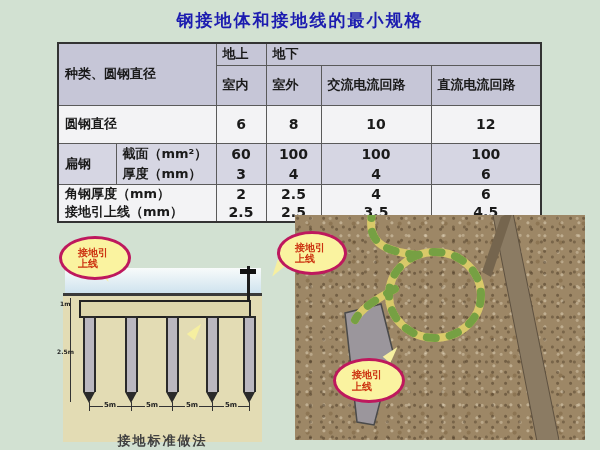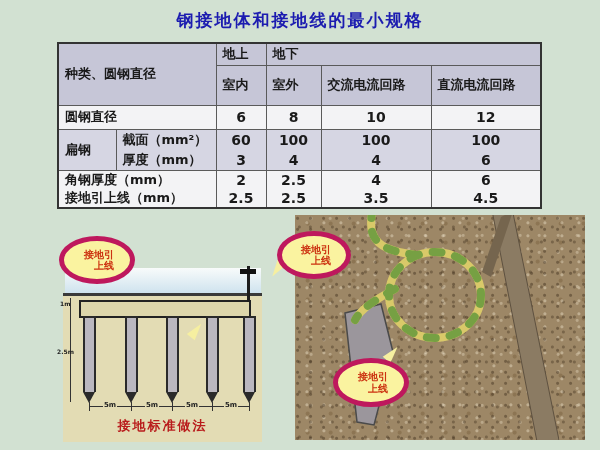--- a/index.html
+++ b/index.html
@@ -44,25 +44,25 @@
            background:#bab7bf; border:2px solid #2a2a2a; border-bottom:none; }
   .rodtip{ position:absolute; top:184px; width:0; height:0;
            border-left:6.5px solid transparent; border-right:6.5px solid transparent;
            border-top:11px solid #2a2a2a; }
   .vdim  { position:absolute; left:23px; top:90px; width:1px; height:104px; background:#333; }
   .vdimlbl { position:absolute; font-size:6px; color:#222; font-weight:bold; }
   .hdim  { position:absolute; left:42px; top:198px; width:160px; border-top:1px solid #333; }
   .tick  { position:absolute; top:194px; width:1px; height:9px; background:#333; }
   .dim5  { position:absolute; top:192.5px; font-size:7px; color:#222; background:#e3dcb4;
            padding:0 1px; font-weight:bold; }
-  .caption { position:absolute; left:16px; top:209px; width:199px; text-align:center;
-             font-size:13px; font-weight:bold; color:#b91c1c; letter-spacing:2px; }
-  
-  .callout { position:absolute; background:#faf3a0; border:5px solid #be185d;
-             border-radius:50%; color:#cc3311; font-weight:bold; text-align:right;
+  .caption { position:absolute; left:16px; top:224px; width:199px; text-align:center;
+             font-size:13px; font-weight:bold; color:#404040; letter-spacing:2px; }
+  
+  .callout { position:absolute; background:#faf3a0; border:3px solid #be185d;
+             border-radius:50%; color:#cc3311; font-weight:bold; text-align:left;
              display:flex; align-items:center; justify-content:center;
              z-index:6; line-height:1.15; }
   .tail { position:absolute; width:0; height:0; z-index:5; }
   .tail.down { border-left:5px solid transparent; border-right:5px solid transparent;
                border-top:17px solid #f6efa0; }
   .tail.up   { border-left:5px solid transparent; border-right:5px solid transparent;
                border-bottom:17px solid #f6efa0; }
   
   .photo { position:absolute; left:295px; top:215px; width:290px; height:225px;
            overflow:hidden; background-color:#9d8766;
@@ -94,21 +94,21 @@
     <th rowspan="2" colspan="2">种类、圆钢直径</th>
     <th>地上</th>
     <th colspan="3">地下</th>
   </tr>
   <tr style="height:40px">
     <th>室内</th>
     <th>室外</th>
     <th>交流电流回路</th>
     <th>直流电流回路</th>
   </tr>
-  <tr class="bgA" style="height:24px">
+  <tr class="bgA" style="height:38px">
     <td colspan="2" class="lbl">圆钢直径</td>
     <td class="num">6</td>
     <td class="num">8</td>
     <td class="num">10</td>
     <td class="num">12</td>
   </tr>
   <tr class="bgB" style="height:22px">
     <td rowspan="2" class="lbl">扁钢</td>
     <td class="lbl nb">截面（mm²）</td>
     <td class="num nb">60</td>

